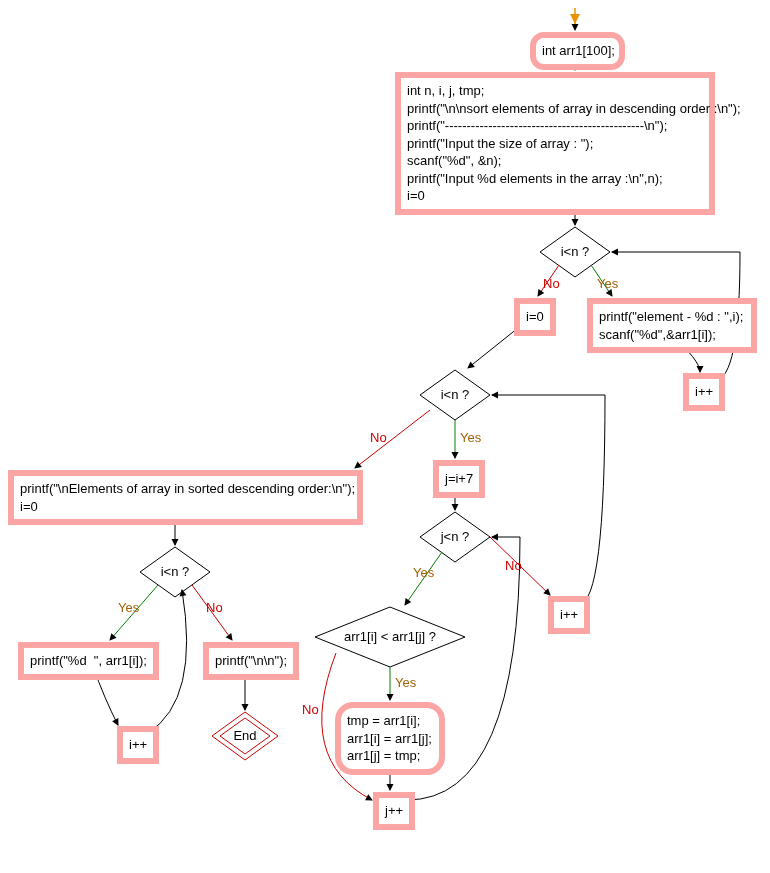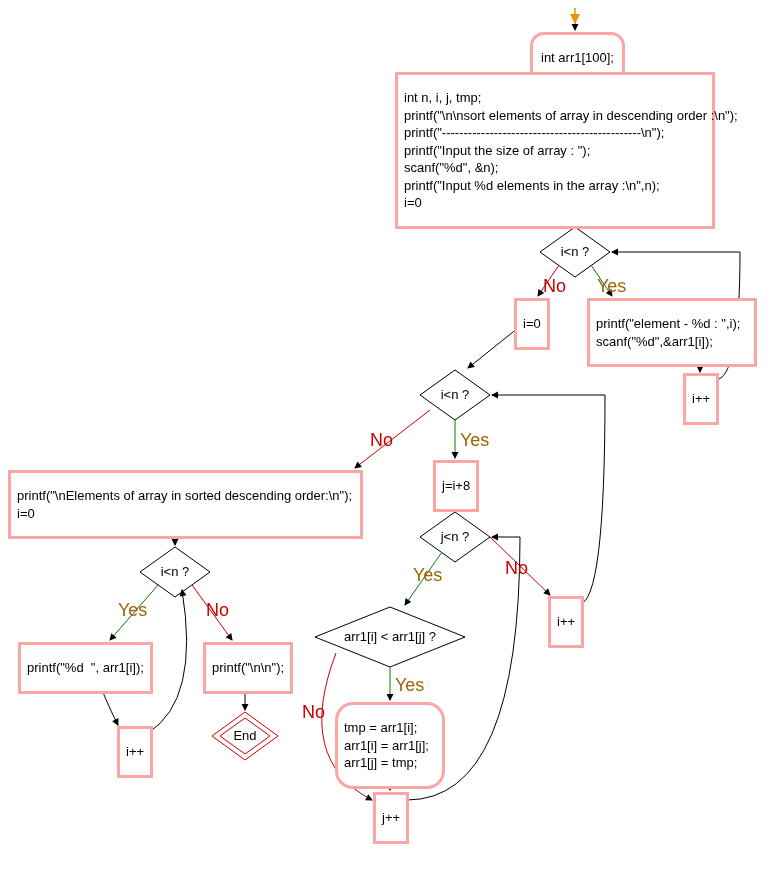--- a/index.html
+++ b/index.html
@@ -12,31 +12,31 @@
     height: 873px;
     position: relative;
   }
   svg {
     position: absolute;
     top: 0;
     left: 0;
   }
   .node-box {
     position: absolute;
-    border: 3px solid #fca5a5;
+    border: 6px solid #fca5a5;
     background: #fff;
-    padding: 14px 6px;
+    padding: 4px 6px;
     line-height: 1.35;
     white-space: pre;
     box-sizing: border-box;
   }
   .rounded { border-radius: 14px; }
   .arrow-label {
     position: absolute;
-    font-size: 18px;
+    font-size: 13px;
     background: transparent;
   }
   .yes { color: #a16207; }
   .no { color: #cc0000; }
 </style>
 </head>
 <body>
 
 <svg width="770" height="873">
   <defs>
@@ -124,21 +124,21 @@
 printf("Input %d elements in the array :\n",n);
 i=0</div>
 
 <div class="node-box" style="left:587px; top:298px; width:170px;">printf("element - %d : ",i);
 scanf("%d",&amp;arr1[i]);</div>
 
 <div class="node-box" style="left:683px; top:373px;">i++</div>
 
 <div class="node-box" style="left:514px; top:298px;">i=0</div>
 
-<div class="node-box" style="left:433px; top:460px;">j=i+8</div>
+<div class="node-box" style="left:433px; top:460px;">j=i+7</div>
 
 <div class="node-box" style="left:548px; top:596px;">i++</div>
 
 <div class="node-box" style="left:335px; top:702px; width:110px;border-radius:18px;">tmp = arr1[i];
 arr1[i] = arr1[j];
 arr1[j] = tmp;</div>
 
 <div class="node-box" style="left:373px; top:792px;">j++</div>
 
 <div class="node-box" style="left:8px; top:470px; width:355px;">printf("\nElements of array in sorted descending order:\n");

